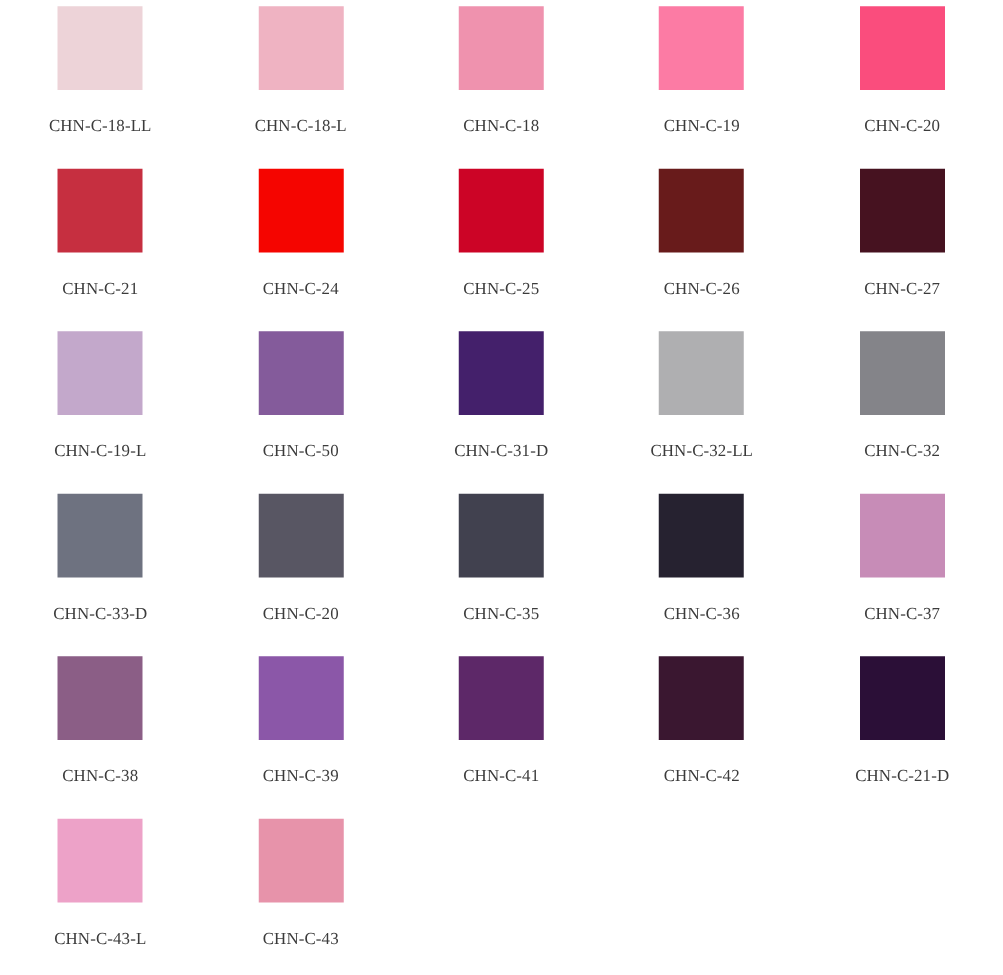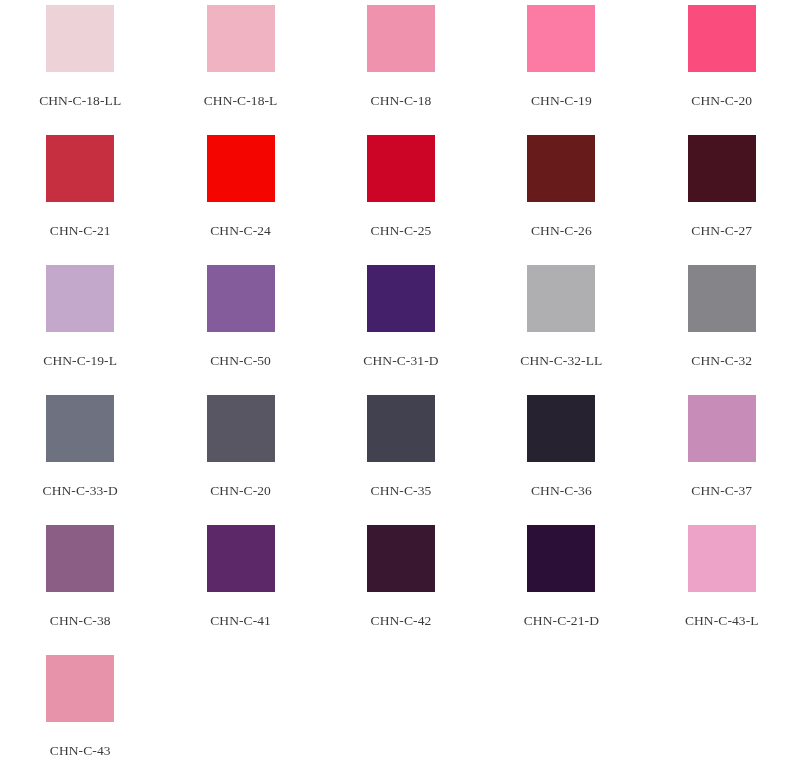--- a/index.html
+++ b/index.html
@@ -129,20 +129,24 @@
     </div>
     <div class="swatch-cell">
       <div class="swatch-chip" style="background-color: rgb(199, 140, 183);"></div>
       <div class="swatch-label">CHN-C-37</div>
     </div>
     <div class="swatch-cell">
       <div class="swatch-chip" style="background-color: rgb(139, 94, 134);"></div>
       <div class="swatch-label">CHN-C-38</div>
     </div>
     <div class="swatch-cell">
+      <div class="swatch-chip" style="background-color: rgb(139, 87, 168);"></div>
+      <div class="swatch-label">CHN-C-39</div>
+    </div>
+    <div class="swatch-cell">
       <div class="swatch-chip" style="background-color: rgb(93, 40, 104);"></div>
       <div class="swatch-label">CHN-C-41</div>
     </div>
     <div class="swatch-cell">
       <div class="swatch-chip" style="background-color: rgb(58, 23, 48);"></div>
       <div class="swatch-label">CHN-C-42</div>
     </div>
     <div class="swatch-cell">
       <div class="swatch-chip" style="background-color: rgb(43, 15, 55);"></div>
       <div class="swatch-label">CHN-C-21-D</div>

